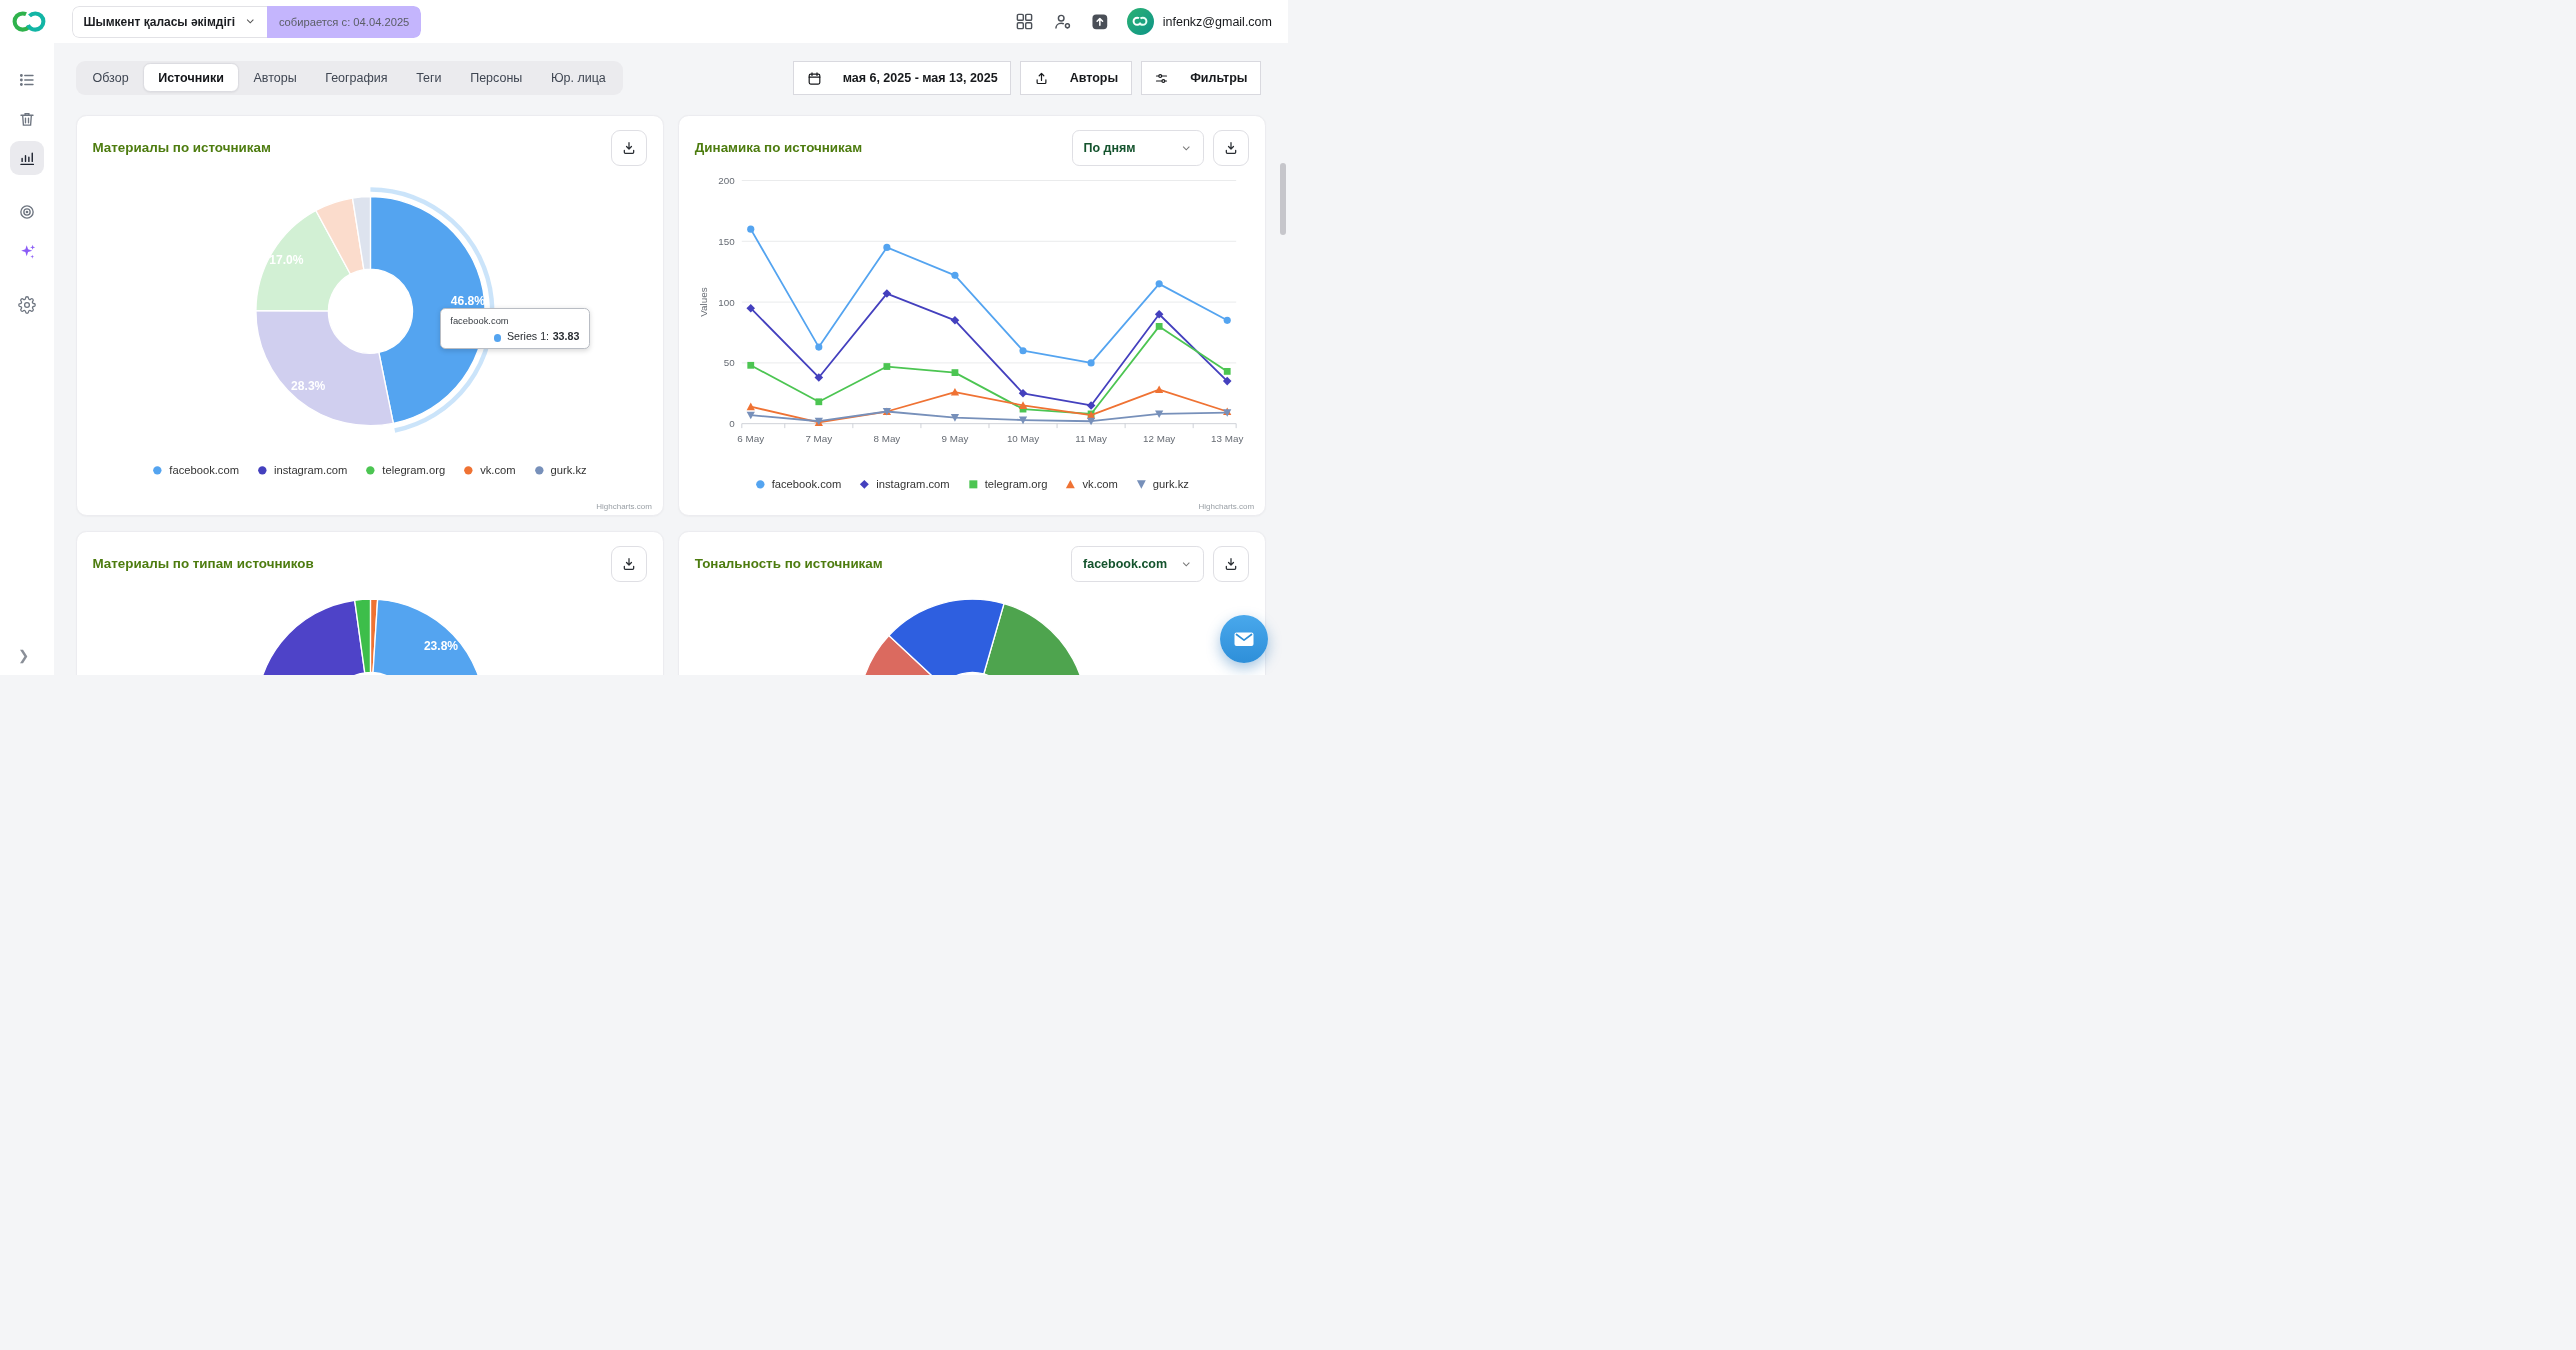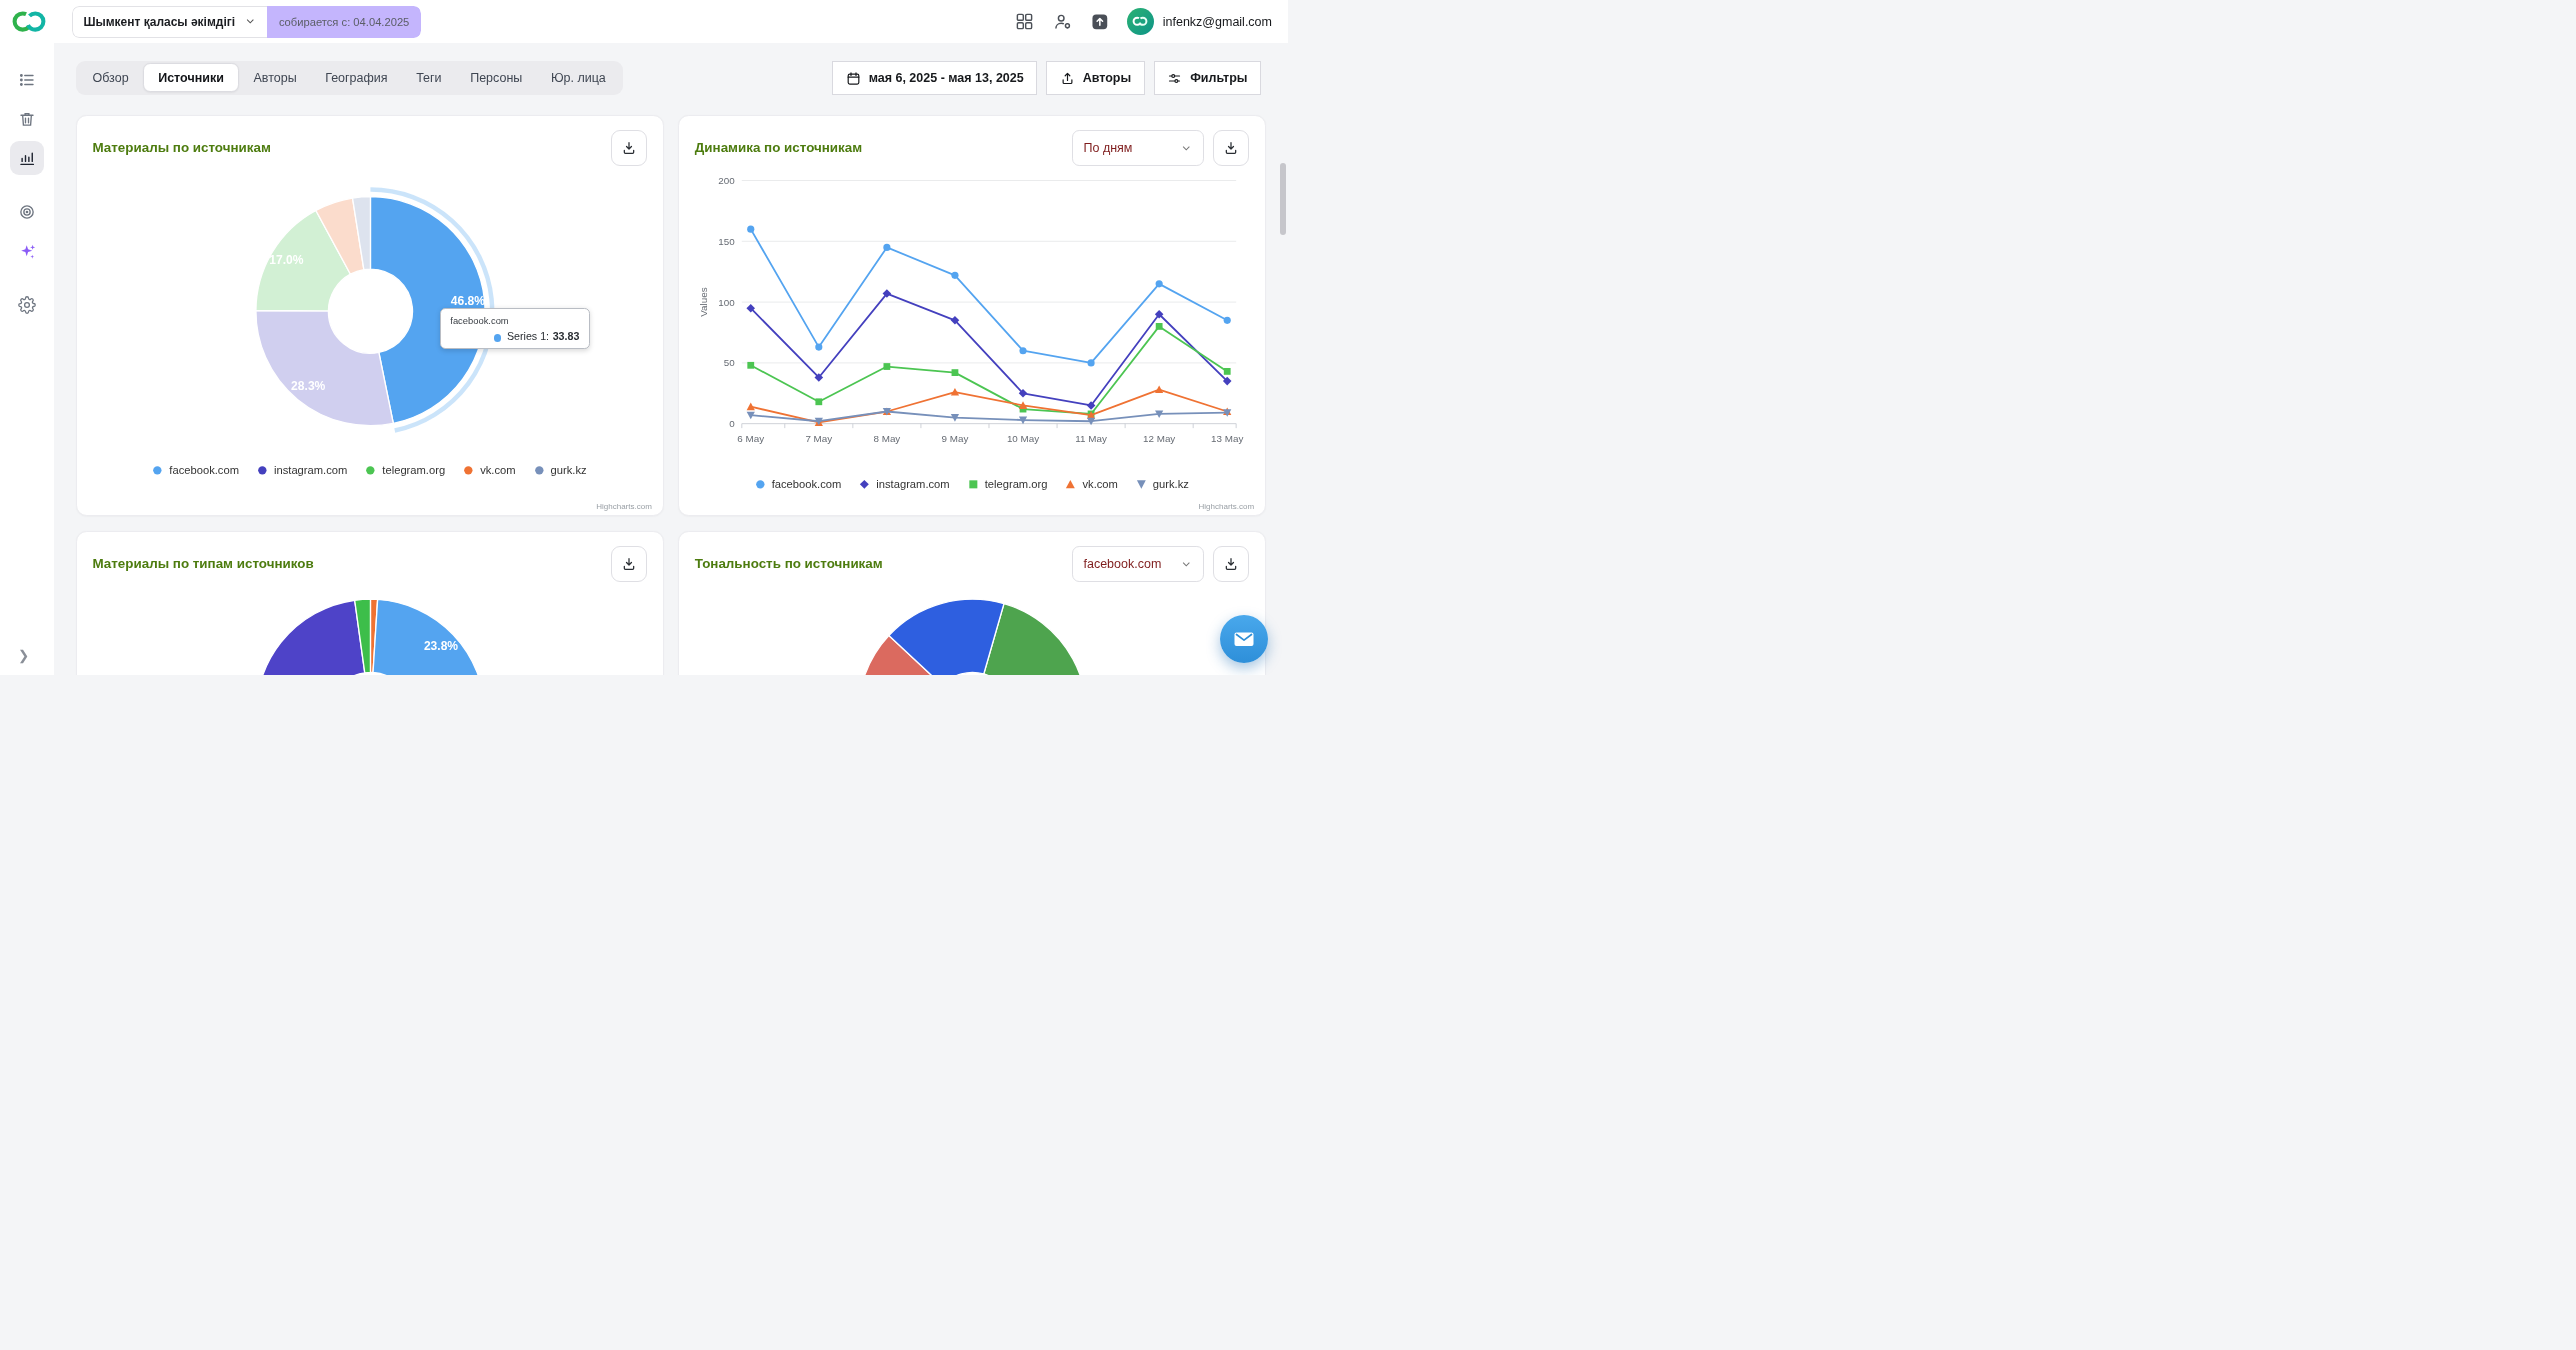--- a/index.html
+++ b/index.html
@@ -24,31 +24,31 @@
   .sb-gap { height:14.3px; }
   .sb-collapse { position:absolute; bottom:12.5px; left:18px; color:#8A8F98; font-size:13.4px; cursor:pointer; }
 
   
   .main { position:absolute; left:54px; top:43px; right:0; bottom:0; padding:18px 27px 0 21.5px; }
   .toolbar-row { display:flex; justify-content:space-between; align-items:center; }
   .tabs { background:#EBEBEE; border-radius:9px; padding:2.7px; display:flex; align-items:flex-end; height:34px; }
   .tab { padding:0 14.3px; height:29px; display:flex; align-items:center; font-size:12.5px; color:#3F4652; border-radius:7.2px; cursor:pointer; white-space:nowrap; }
   .tab.active { background:#fff; border:0.9px solid #DCDCE1; color:#121418; font-weight:700; box-shadow:0 0.9px 1.8px rgba(0,0,0,.05); }
   .actions { display:flex; gap:9px; }
-  .btn { height:34px; background:#fff; border:0.9px solid #D9D9DF; border-radius:0; display:flex; align-items:center; gap:8px; padding:0 12.5px; font-size:12.5px; font-weight:700; color:#17191C; cursor:pointer;text-align:right; }
+  .btn { height:34px; background:#fff; border:0.9px solid #D9D9DF; border-radius:0; display:flex; align-items:center; gap:21px; padding:0 12.5px; font-size:12.5px; font-weight:700; color:#17191C; cursor:pointer;text-align:right; }
 
   .cards-grid { margin-top:19.7px; display:grid; grid-template-columns:1fr 1fr; gap:15px 14.3px; }
   .card { background:#fff; border:0.9px solid #ECECF0; border-radius:10.7px; padding:14.3px 16px; position:relative; box-shadow:0 0.9px 1.8px rgba(20,20,40,.03); }
   .card.tall { height:401px; }
   .card.short { height:340px; }
   .card-head { display:flex; justify-content:space-between; align-items:center; min-height:36px; }
   .card-title { font-size:13.4px; font-weight:700; color:#4d7c0f; }
   .head-right { display:flex; gap:9px; align-items:center; }
   .icon-btn { width:36px; height:36px; border:0.9px solid #DFDFE4; border-radius:9px; background:#fff; display:flex; align-items:center; justify-content:center; cursor:pointer; }
-  .select { height:36px; min-width:132px; border:0.9px solid #DFDFE4; border-radius:7.2px; background:#fff; display:flex; align-items:center; justify-content:space-between; padding:0 10.7px; font-size:12.5px; color:#7f1d1d; cursor:pointer; gap:12.5px; }
+  .select { height:36px; min-width:132px; border:0.9px solid #DFDFE4; border-radius:7.2px; background:#fff; display:flex; align-items:center; justify-content:space-between; padding:0 10.7px; font-size:12.5px; color:#14532d; cursor:pointer; gap:12.5px;font-weight:bold; }
 
   .chart-wrap { position:relative; margin-top:1.8px; }
   .ax { font-size:11px; fill:#666B73; font-family:"Liberation Sans", sans-serif; }
   .pie-label { fill:#fff; font-weight:bold; font-size:13.5px; text-anchor:middle; font-family:"Liberation Sans", sans-serif; }
   .hc-legend { display:flex; justify-content:center; align-items:center; gap:18px; margin-top:12.5px; flex-wrap:wrap; }
   .hc-legend .li { display:flex; align-items:center; gap:6.3px; font-size:11.2px; color:#333; cursor:pointer; }
   .credits { position:absolute; right:10.7px; bottom:4px; font-size:8px; color:#9AA0A6; }
 
   
   .hc-tooltip { position:absolute; left:347px; top:140px; background:#fff; border:0.9px solid #B9BdC4; border-radius:5.4px; padding:6.3px 9.8px; box-shadow:0 1.8px 5.4px rgba(0,0,0,.15); z-index:3; white-space:nowrap; }

